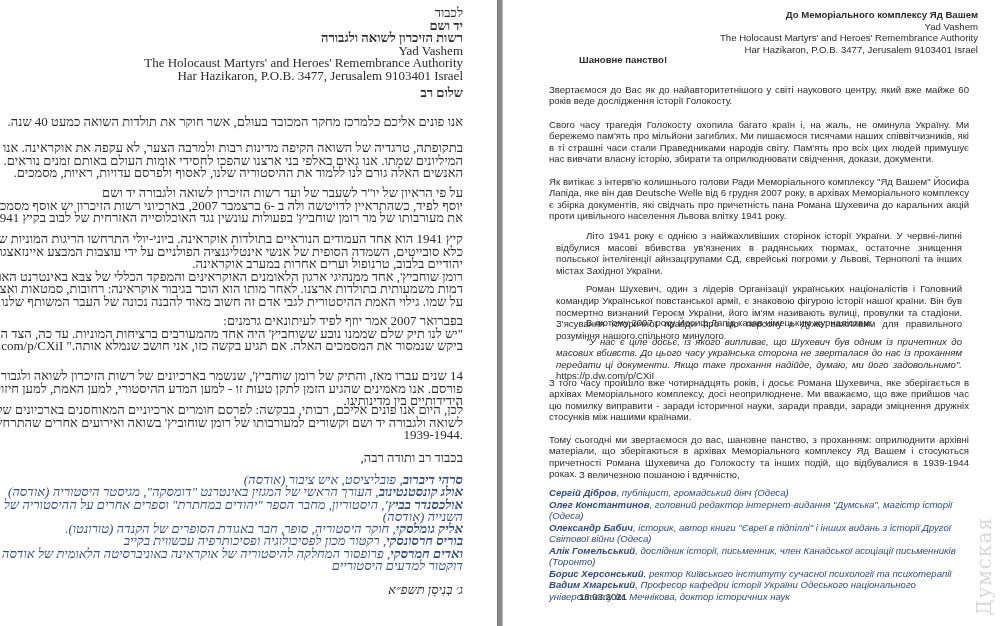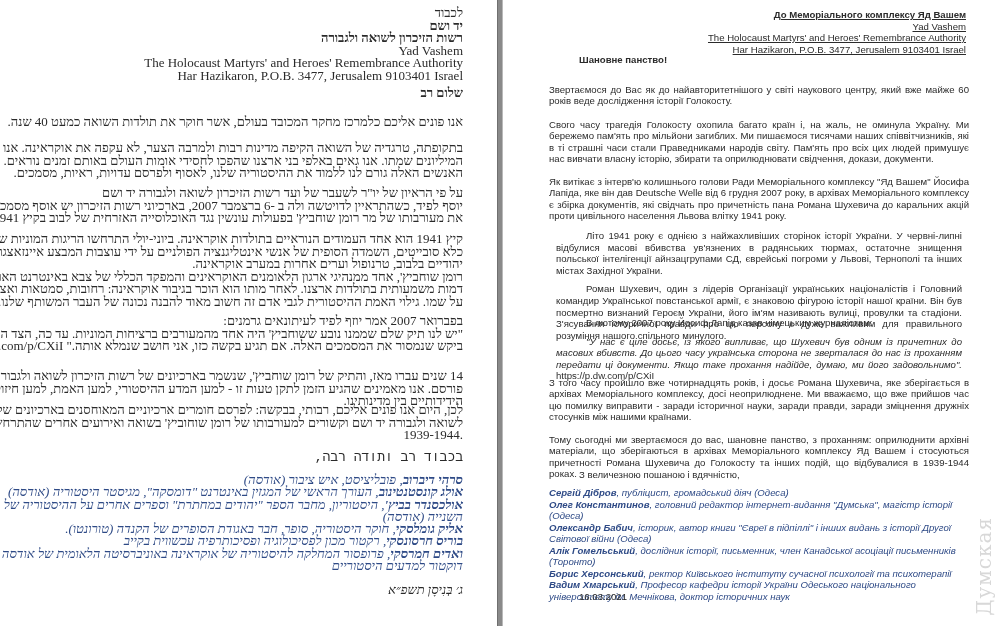--- a/index.html
+++ b/index.html
@@ -30,35 +30,35 @@
 
   #he-address { top: 7px; }
   #he-greeting { top: 87px; font-weight: bold; }
   #he-p1 { top: 116px; }
   #he-p2 { top: 142px; }
   #he-p3 { top: 187px; }
   #he-p4 { top: 233px; }
   #he-p5 { top: 315px; }
   #he-p6 { top: 355px; margin-top: 15px; }
   #he-p7 { top: 404px; }
-  #he-closing { top: 452px; font-family: Liberation Mono, monospace; }
+  #he-closing { top: 452px; }
   #he-signers { top: 474px; color: #2e4a86; font-style: italic; line-height: 12.3px; }
   #he-signers .name { font-weight: bold; }
   #he-date { top: 584px; font-style: italic; }
 
   
   .uk {
     font-family: "Liberation Sans", "DejaVu Sans", sans-serif;
     color: #2b2b2b; font-size: 9.6px; line-height: 11.6px;
     position: absolute; left: 46px; width: 420px; text-align: justify;
   }
   .uk .indent { text-indent: 30px; }
   .uk p { margin: 7px; }
 
-  #uk-address { top: 9px; right: 34px; left: auto; text-align: right; text-decoration: underline; }
+  #uk-address { top: 9px; right: 22px; left: auto; text-align: right; }
   #uk-address .line { display: block; }
   #uk-address .bold { font-weight: bold; }
   #uk-greeting { top: 54px; left: 76px; font-weight: bold; }
   #uk-p1 { top: 74px; }
   #uk-p2 { top: 109px; }
   #uk-p3 { top: 166px; }
   #uk-p4 { top: 223px; }
   #uk-p5 { top: 310px; }
   #uk-p6 { top: 367px; }
   #uk-p7 { top: 424px; }

